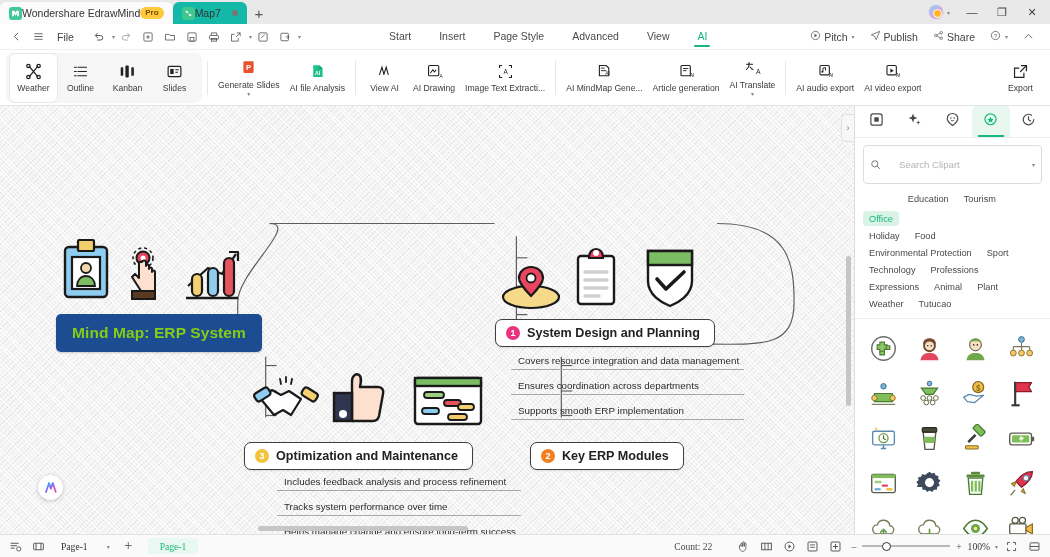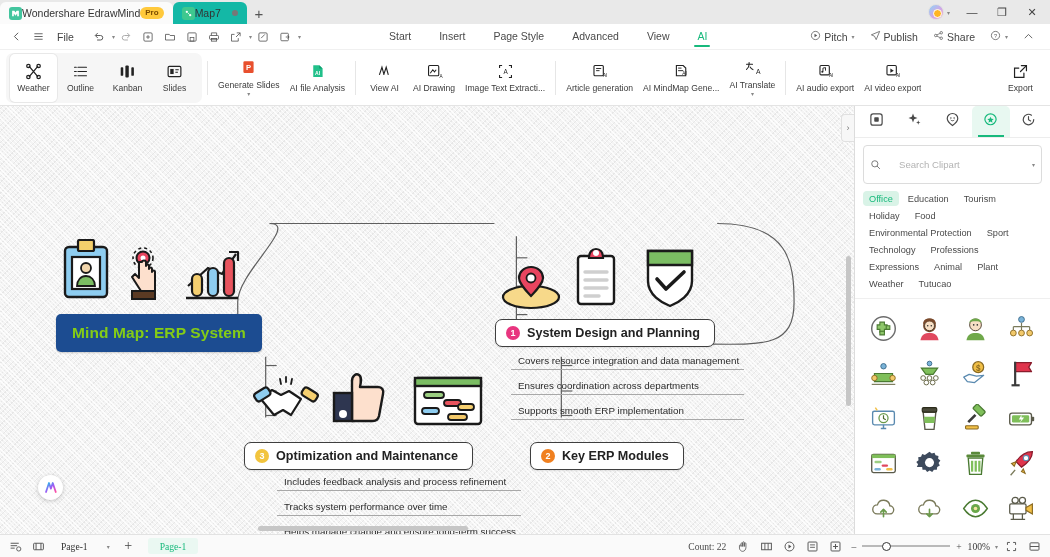--- a/index.html
+++ b/index.html
@@ -201,21 +201,21 @@
   }
   .search-box input::placeholder { color: #b3b3b3; }
   .cats {
     display: flex; flex-wrap: wrap; gap: 2px 3px; padding: 2px 8px 7px;
     border-bottom: 1px solid #efefef;
   }
   .cat {
     font-size: 9.2px; color: #4a4a4a; padding: 2.5px 6px; border-radius: 4px;
     cursor: pointer; white-space: nowrap;
   }
-  .cat.active { background: #d9f3e7; color: #17b97c; }
+  .cat.active { background: #d9f3e7; color: #17b97c; margin-top: 20px; }
   .clip-grid {
     flex: 1; display: grid; grid-template-columns: repeat(4, 1fr);
     gap: 7px 2px; padding: 10px 6px; align-content: start; overflow: hidden;
   }
   .clip-cell {
     height: 38px; display: flex; align-items: center; justify-content: center;
     cursor: pointer; border-radius: 4px;
   }
 
   
@@ -230,21 +230,21 @@
   }
   .page-select {
     display: flex; align-items: center; gap: 18px; font-size: 9.6px;
     color: #333; padding: 1px 5px; cursor: pointer; margin-left: 4px;
   }
   .page-chip {
     font-size: 9.6px; color: #17b97c; background: #eaf8f2; border-radius: 3px;
     padding: 2.5px 12px; margin-left: 6px; cursor: pointer;
   }
   .sb-right { margin-left: auto; display: flex; align-items: center; gap: 4px; }
-  .count-label { margin-right: 4px; white-space: nowrap; }
+  .count-label { margin-right: 18px; white-space: nowrap; }
   .zoom-slider {
     width: 88px; height: 12px; display: flex; align-items: center; position: relative; cursor: pointer;
   }
   .zoom-track { width: 100%; height: 1.5px; background: #b9b9b9; }
   .zoom-knob {
     position: absolute; left: 20px; width: 9px; height: 9px; border-radius: 50%;
     background: #fff; border: 1.6px solid #333;
   }
   .zoom-pct { font-size: 9.6px; color: #3a3a3a; cursor: pointer; white-space: nowrap; }
 </style>
@@ -526,36 +526,36 @@
         <span class="rib-lbl">Image Text Extracti...</span>
       </div>
     </div>
 
     <div class="rib-div"></div>
 
     <div class="rib-group">
       <div class="rib-btn">
         <span class="rib-ico">
           <svg width="17" height="17" viewBox="0 0 20 20">
+              <path d="M4 3h8l3 3v9H4z" stroke="#222" stroke-width="1.3" fill="none"></path>
+              <path d="M6 6h4M6 9h6" stroke="#222" stroke-width="1.1"></path>
+              <text x="11" y="14.5" font-size="5.5" fill="#222" font-family="sans-serif">AI</text>
+            </svg>
+        </span>
+        <span class="rib-lbl">AI MindMap Gene...</span>
+      </div>
+      <div class="rib-btn">
+        <span class="rib-ico">
+          <svg width="17" height="17" viewBox="0 0 20 20">
               <rect x="3.5" y="3" width="11" height="12" rx="1.2" stroke="#222" stroke-width="1.3" fill="none"></rect>
               <path d="M6 6.5h6M6 9h4" stroke="#222" stroke-width="1.1"></path>
               <text x="14" y="17" font-size="5.5" fill="#222" font-family="sans-serif">AI</text>
             </svg>
         </span>
         <span class="rib-lbl">Article generation</span>
-      </div>
-      <div class="rib-btn">
-        <span class="rib-ico">
-          <svg width="17" height="17" viewBox="0 0 20 20">
-              <path d="M4 3h8l3 3v9H4z" stroke="#222" stroke-width="1.3" fill="none"></path>
-              <path d="M6 6h4M6 9h6" stroke="#222" stroke-width="1.1"></path>
-              <text x="11" y="14.5" font-size="5.5" fill="#222" font-family="sans-serif">AI</text>
-            </svg>
-        </span>
-        <span class="rib-lbl">AI MindMap Gene...</span>
       </div>
       <div class="rib-btn">
         <span class="rib-ico">
           <svg width="17" height="17" viewBox="0 0 20 20">
               <path d="M3 5h7M6 3v2c0 3-1.5 5-3 6" stroke="#222" stroke-width="1.3" fill="none" stroke-linecap="round"></path>
               <path d="M7 8c1 2 2.5 3 4 3.5" stroke="#222" stroke-width="1.2" fill="none"></path>
               <text x="14" y="16" font-size="8" fill="#222" font-family="sans-serif">A</text>
             </svg>
         </span>
         <span class="rib-lbl">AI Translate</span>

